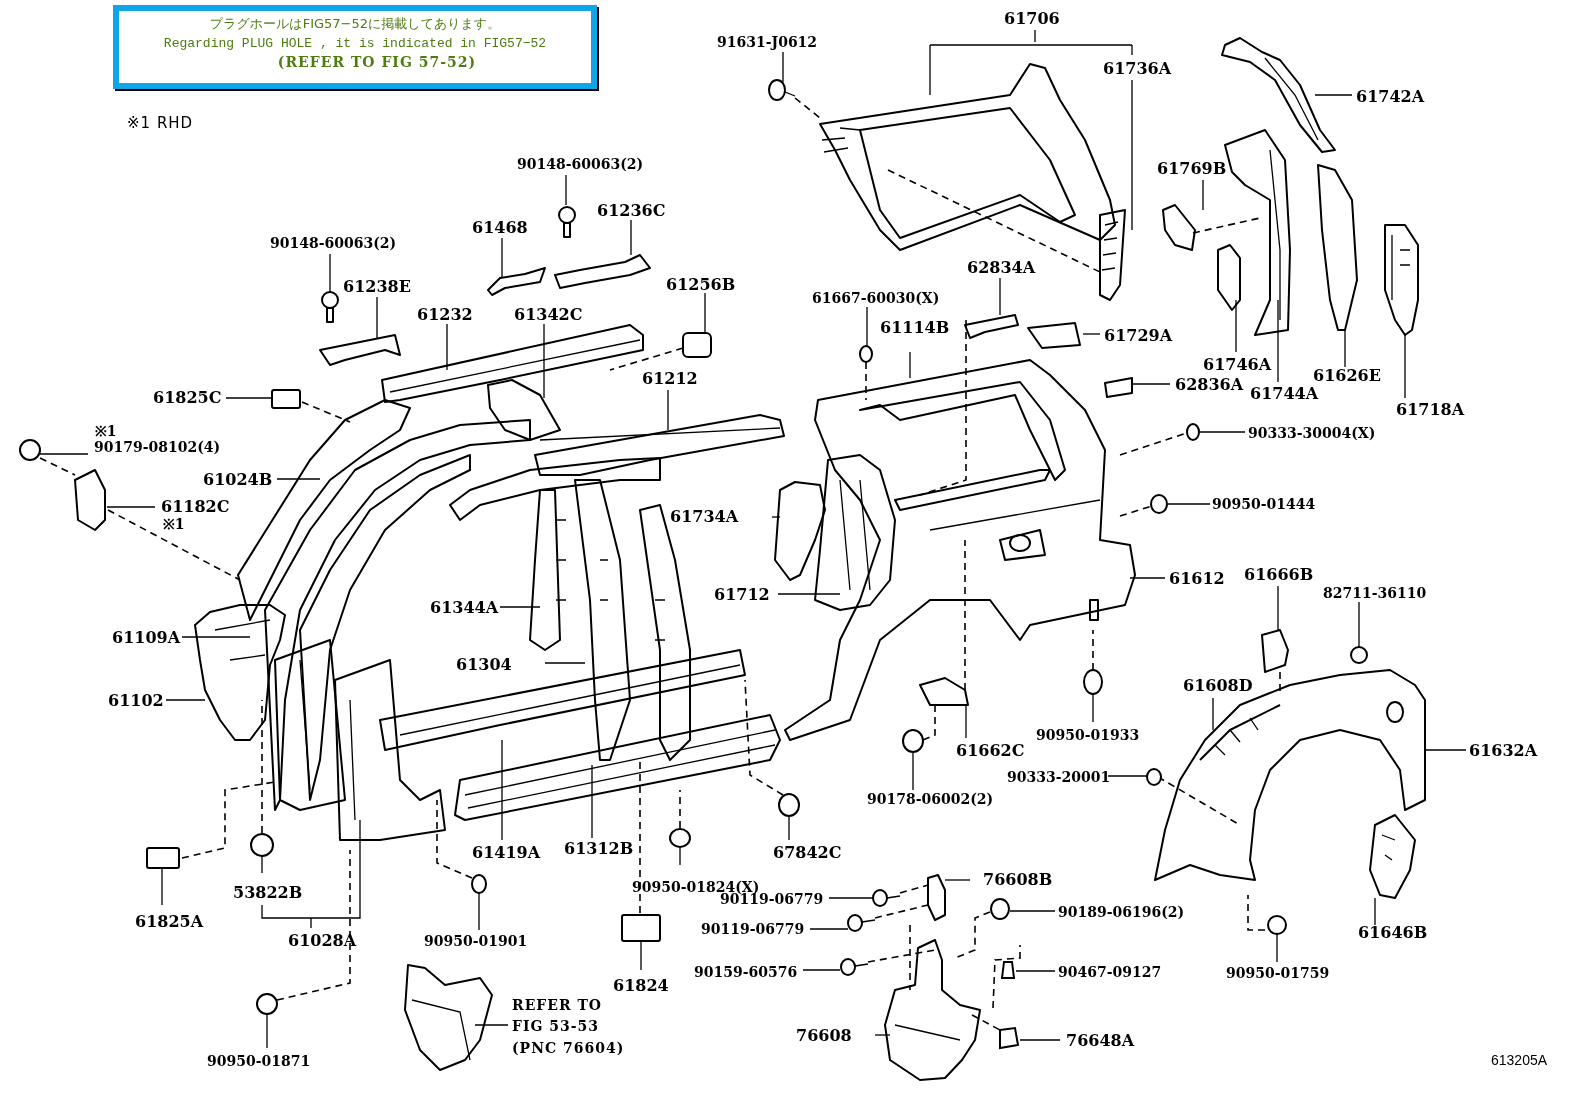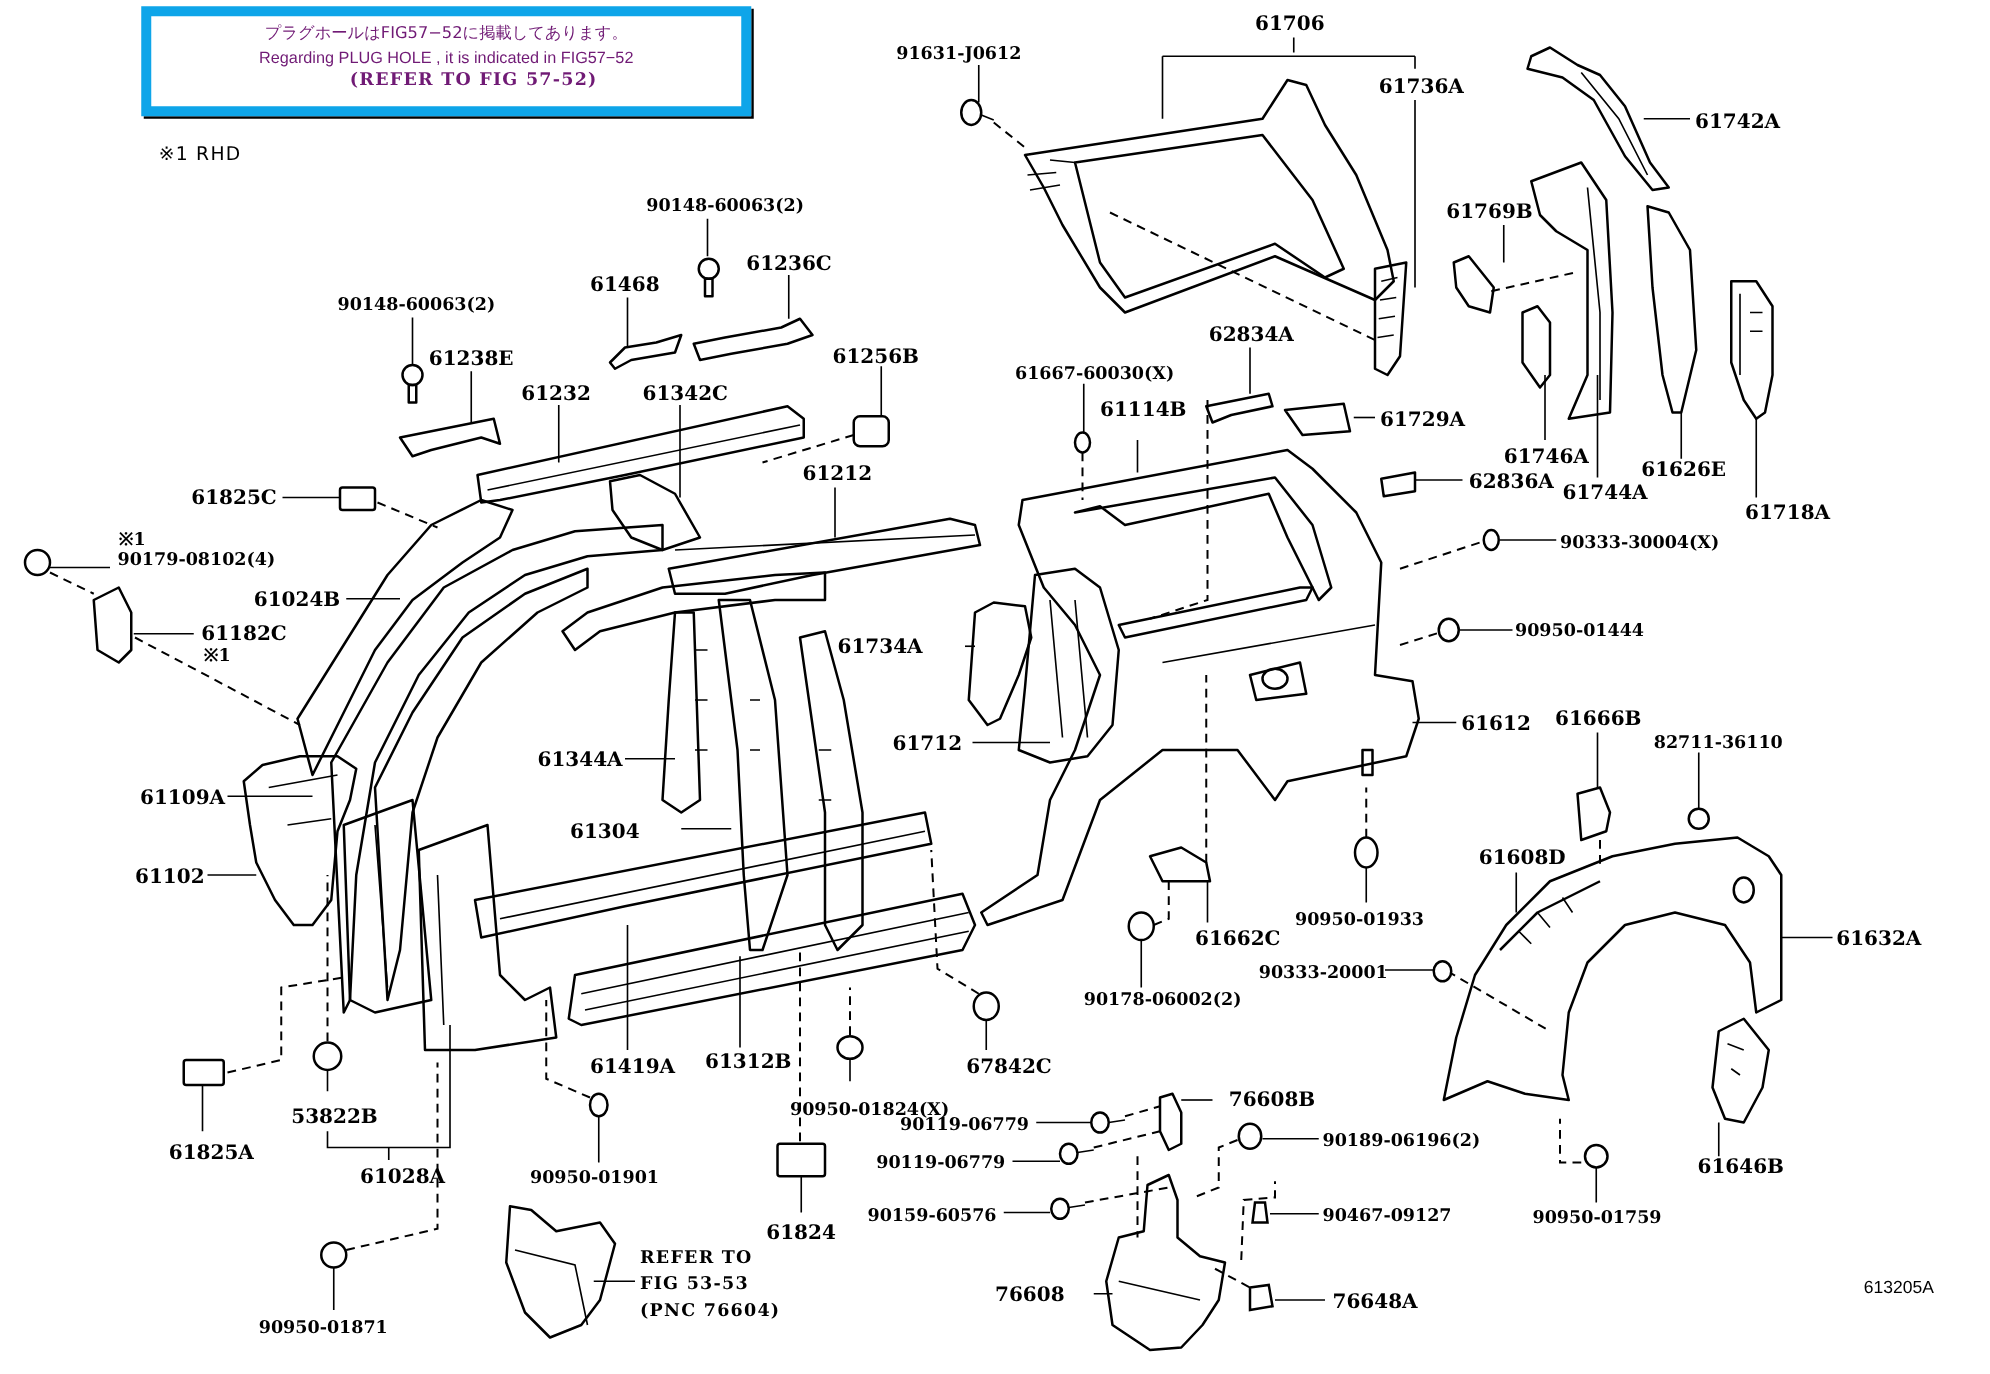--- a/index.html
+++ b/index.html
@@ -1,23 +1,23 @@
 <!DOCTYPE html>
 <html><head>
 <meta charset="utf-8">
 <style>
   html, body { margin: 0; padding: 0; background: #ffffff; }
   body { width: 1592px; height: 1099px; position: relative; overflow: hidden; font-family: "DejaVu Serif", serif; }
   #stage { position: absolute; left: 0; top: 0; width: 1592px; height: 1099px; }
-  .note-box { position: absolute; left: 113px; top: 5px; width: 472px; height: 72px; border: 8px solid #0ea5e9; box-shadow: 2px 2px 0 #000; background: #fff; text-align: center; color: #701a75; }
+  .note-box { position: absolute; left: 113px; top: 5px; width: 472px; height: 72px; border: 6px solid #0ea5e9; box-shadow: 2px 2px 0 #000; background: #fff; text-align: center; color: #4d7c0f; }
   .note-jp { font-family: "DejaVu Sans", sans-serif; font-size: 13px; margin-top: 4px; }
-  .note-en { font-family: Liberation Sans, sans-serif; font-size: 13px; margin-top: 3px; }
+  .note-en { font-family: Liberation Mono, monospace; font-size: 13px; margin-top: 3px; }
   .note-ref { font-family: "DejaVu Serif", serif; font-weight: bold; font-size: 14px; margin-top: 3px; letter-spacing: 1px; padding-left: 44px; }
   .rhd { position: absolute; left: 127px; top: 114px; font-family: "DejaVu Sans", sans-serif; font-size: 15px; letter-spacing: 1px; text-align: right; }
-  .fig-id { position: absolute; left: 1491px; top: 1021px; font-family: "Liberation Sans", sans-serif; font-size: 14px; }
+  .fig-id { position: absolute; left: 1491px; top: 1052px; font-family: "Liberation Sans", sans-serif; font-size: 14px; }
   svg text.lbl { font-family: "DejaVu Serif", serif; font-weight: bold; font-size: 16px; fill: #000; }
   svg text.lbl.sm { font-size: 14px; }
   svg text.lbl.ref { font-size: 14px; letter-spacing: 1px; }
   .part { fill: none; stroke: #000; stroke-width: 2; stroke-linejoin: round; }
   .thin { fill: none; stroke: #000; stroke-width: 1.3; }
   .lead { fill: none; stroke: #000; stroke-width: 1.3; }
   .dash { fill: none; stroke: #000; stroke-width: 1.6; stroke-dasharray: 7 5; }
   .fill-w { fill: #fff; stroke: #000; stroke-width: 2; }
 </style>
 </head>

